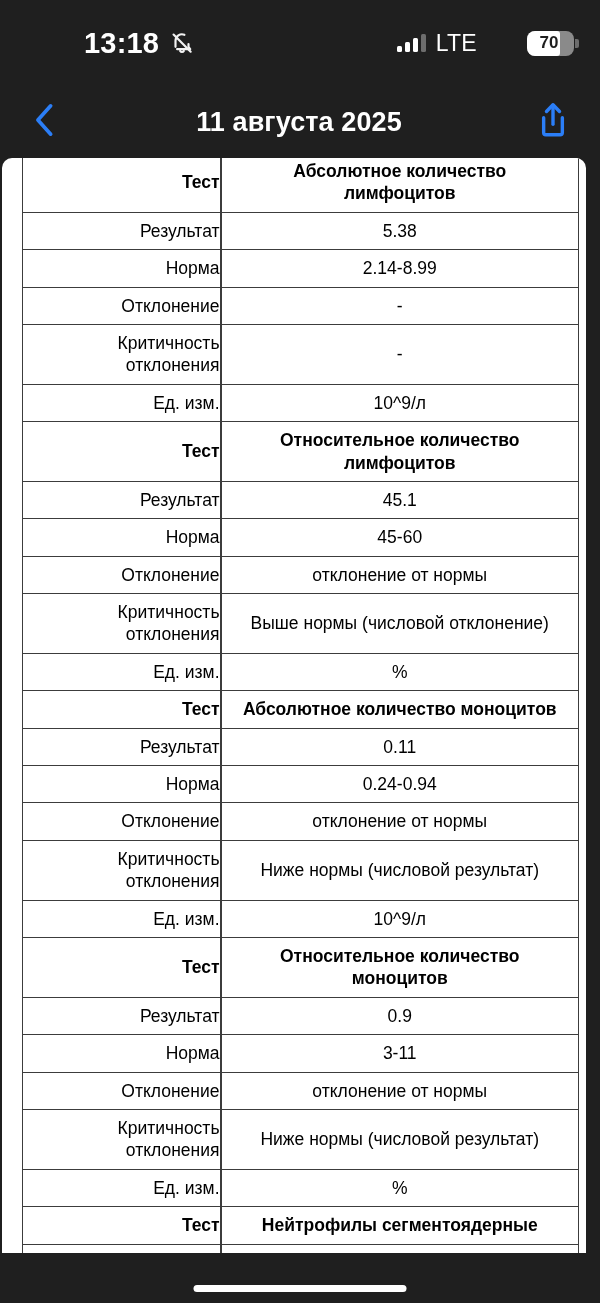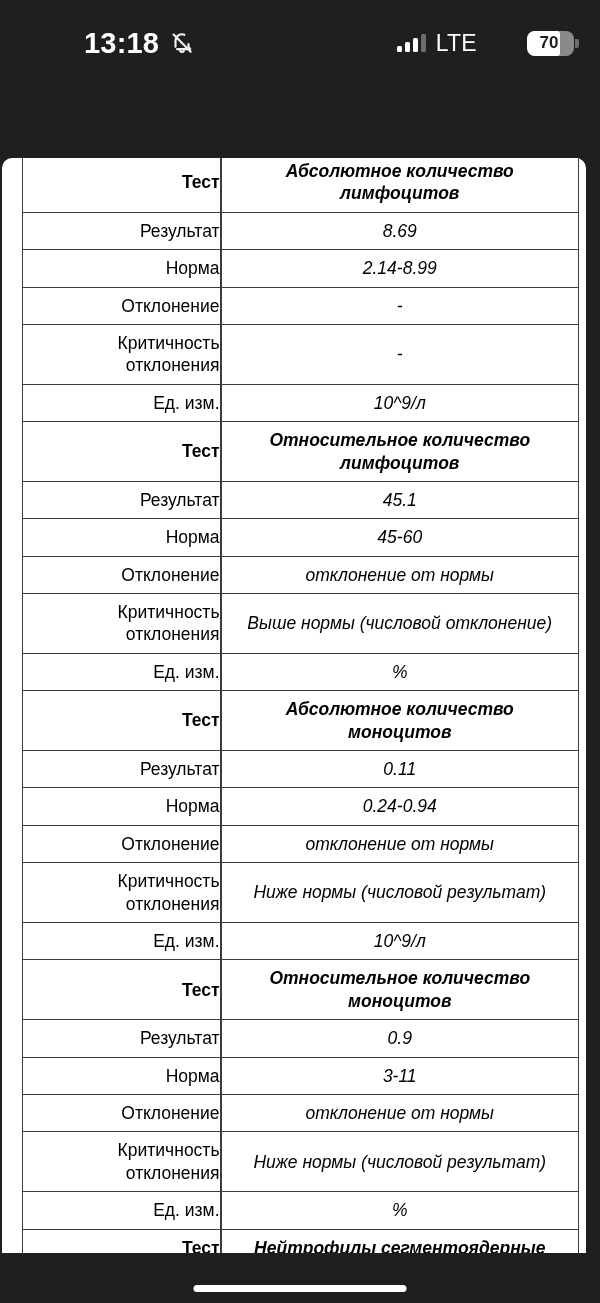--- a/index.html
+++ b/index.html
@@ -165,21 +165,20 @@
     line-height: 1.28;
     text-align: right;
     border-right-width: 2px;
   }
   .doc-table td.val {
     padding: 7px 16px;
     font-size: 17.5px;
     font-weight: 400;
     text-align: center;
     line-height: 1.28;
-    font-style: italic;
   }
   .doc-table tr.test-row td.lbl,
   .doc-table tr.test-row td.val {
     font-weight: 700;
   }
   .doc-table tr.r-single td { height: 32px; }
   .doc-table tr.r-double td { height: 53px; }
 
   
   .home-indicator {
@@ -218,32 +217,47 @@
       </span>
       <span class="net-label">LTE</span>
       <span class="battery">
         <span class="battery-fill" style="width: 70%;"></span>
         <span class="battery-pct">70</span>
         <span class="battery-cap"></span>
       </span>
     </div>
   </div>
 
+  <div class="nav-bar">
+    <span>
+      <svg class="nav-back" viewBox="0 0 24 28" fill="none">
+        <path d="M16 4 7 14l9 10" stroke="#2b7ef7" stroke-width="2.6" stroke-linecap="round" stroke-linejoin="round"></path>
+      </svg>
+    </span>
+    <span class="nav-title">11 августа 2025</span>
+    <span>
+      <svg class="nav-share" viewBox="0 0 24 28" fill="none">
+        <path d="M12 17V3.5" stroke="#2b7ef7" stroke-width="2.4" stroke-linecap="round"></path>
+        <path d="M7.4 8 12 3.2 16.6 8" stroke="#2b7ef7" stroke-width="2.4" stroke-linecap="round" stroke-linejoin="round"></path>
+        <path d="M5.4 12.4v10.4a1.6 1.6 0 0 0 1.6 1.6h10a1.6 1.6 0 0 0 1.6-1.6V12.4" stroke="#2b7ef7" stroke-width="2.4" stroke-linecap="round" stroke-linejoin="round"></path>
+      </svg>
+    </span>
+  </div>
 
   <div class="page">
     <table class="doc-table">
       <tbody>
 
         <tr class="r-single test-row">
           <td class="lbl">Тест</td>
           <td class="val">Абсолютное количество лимфоцитов</td>
         </tr>
         <tr class="r-single">
           <td class="lbl">Результат</td>
-          <td class="val">8.69</td>
+          <td class="val">5.38</td>
         </tr>
         <tr class="r-single">
           <td class="lbl">Норма</td>
           <td class="val">2.14-8.99</td>
         </tr>
         <tr class="r-single">
           <td class="lbl">Отклонение</td>
           <td class="val">-</td>
         </tr>
         <tr class="r-double">

